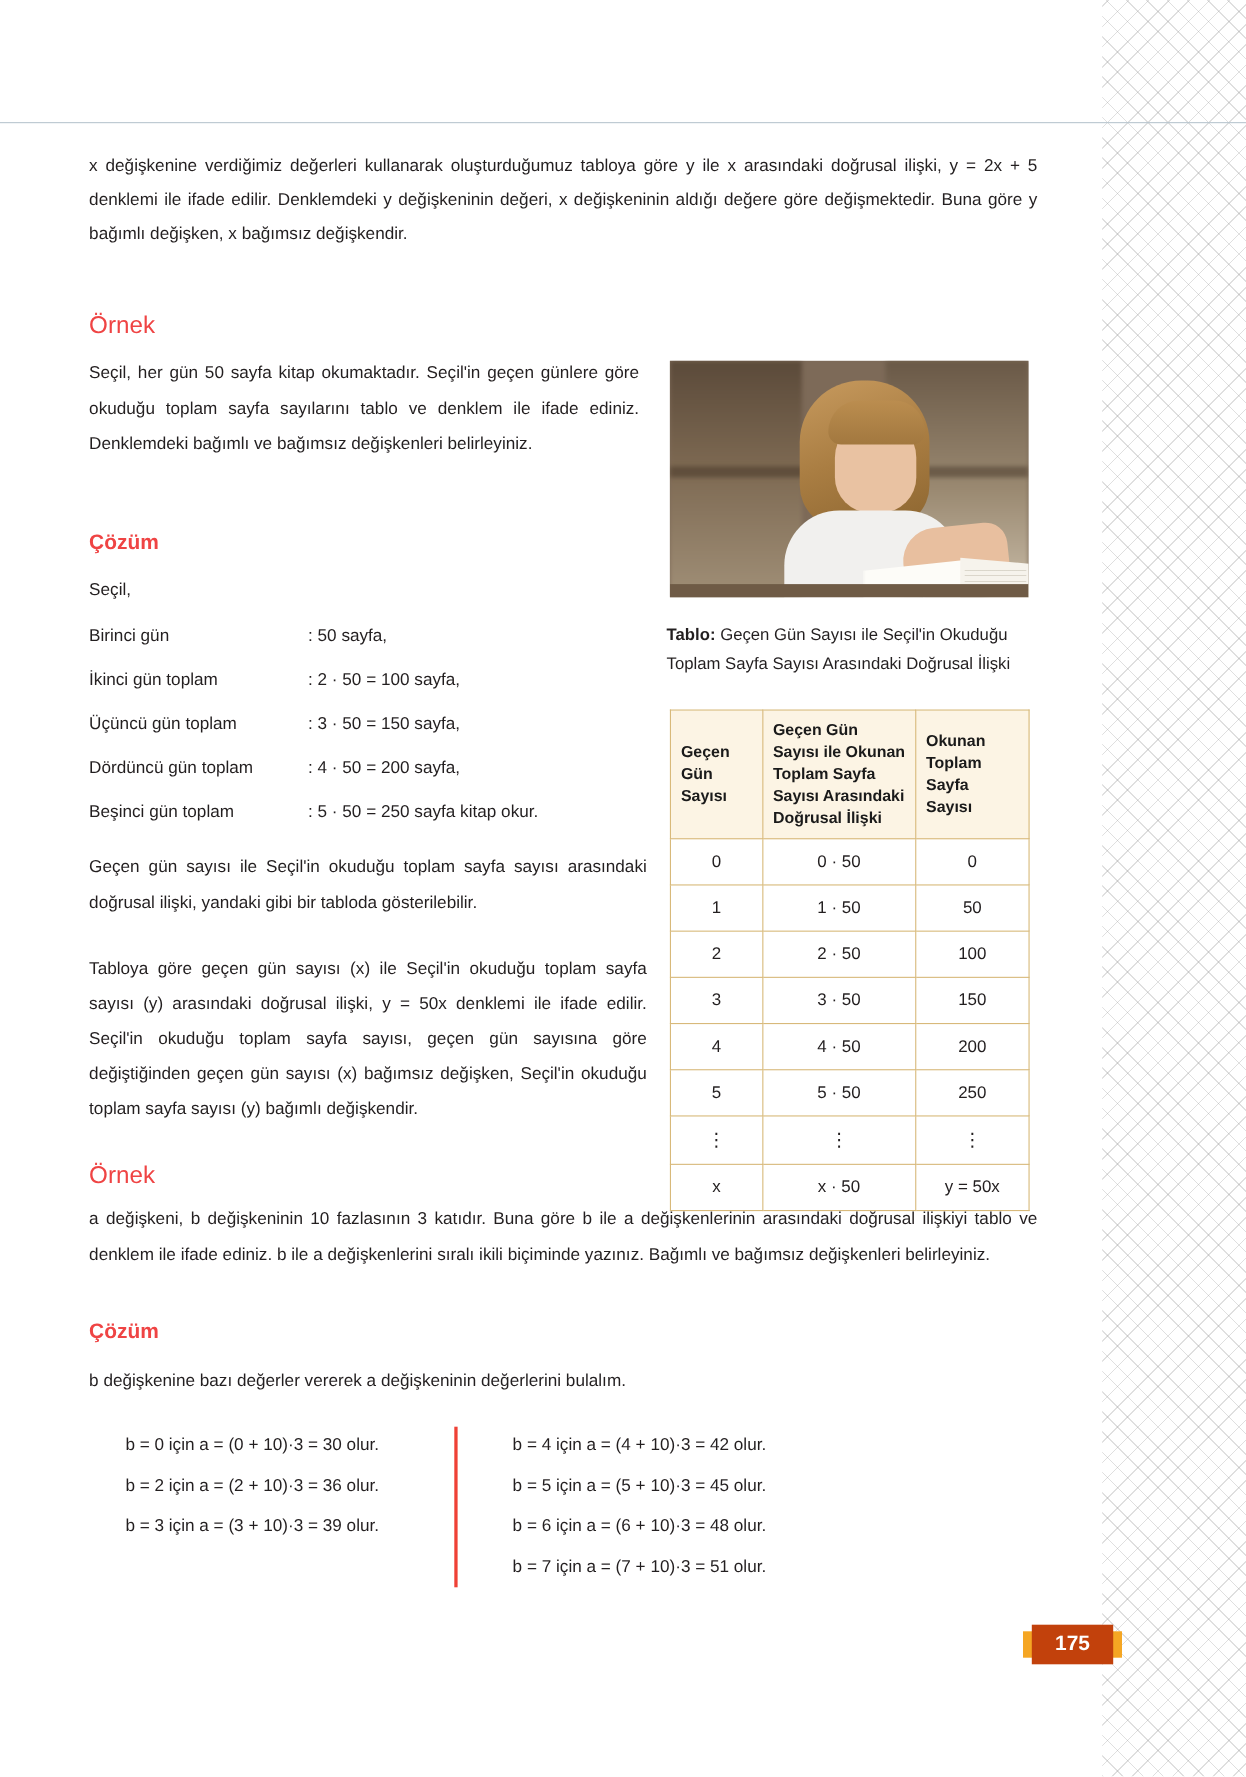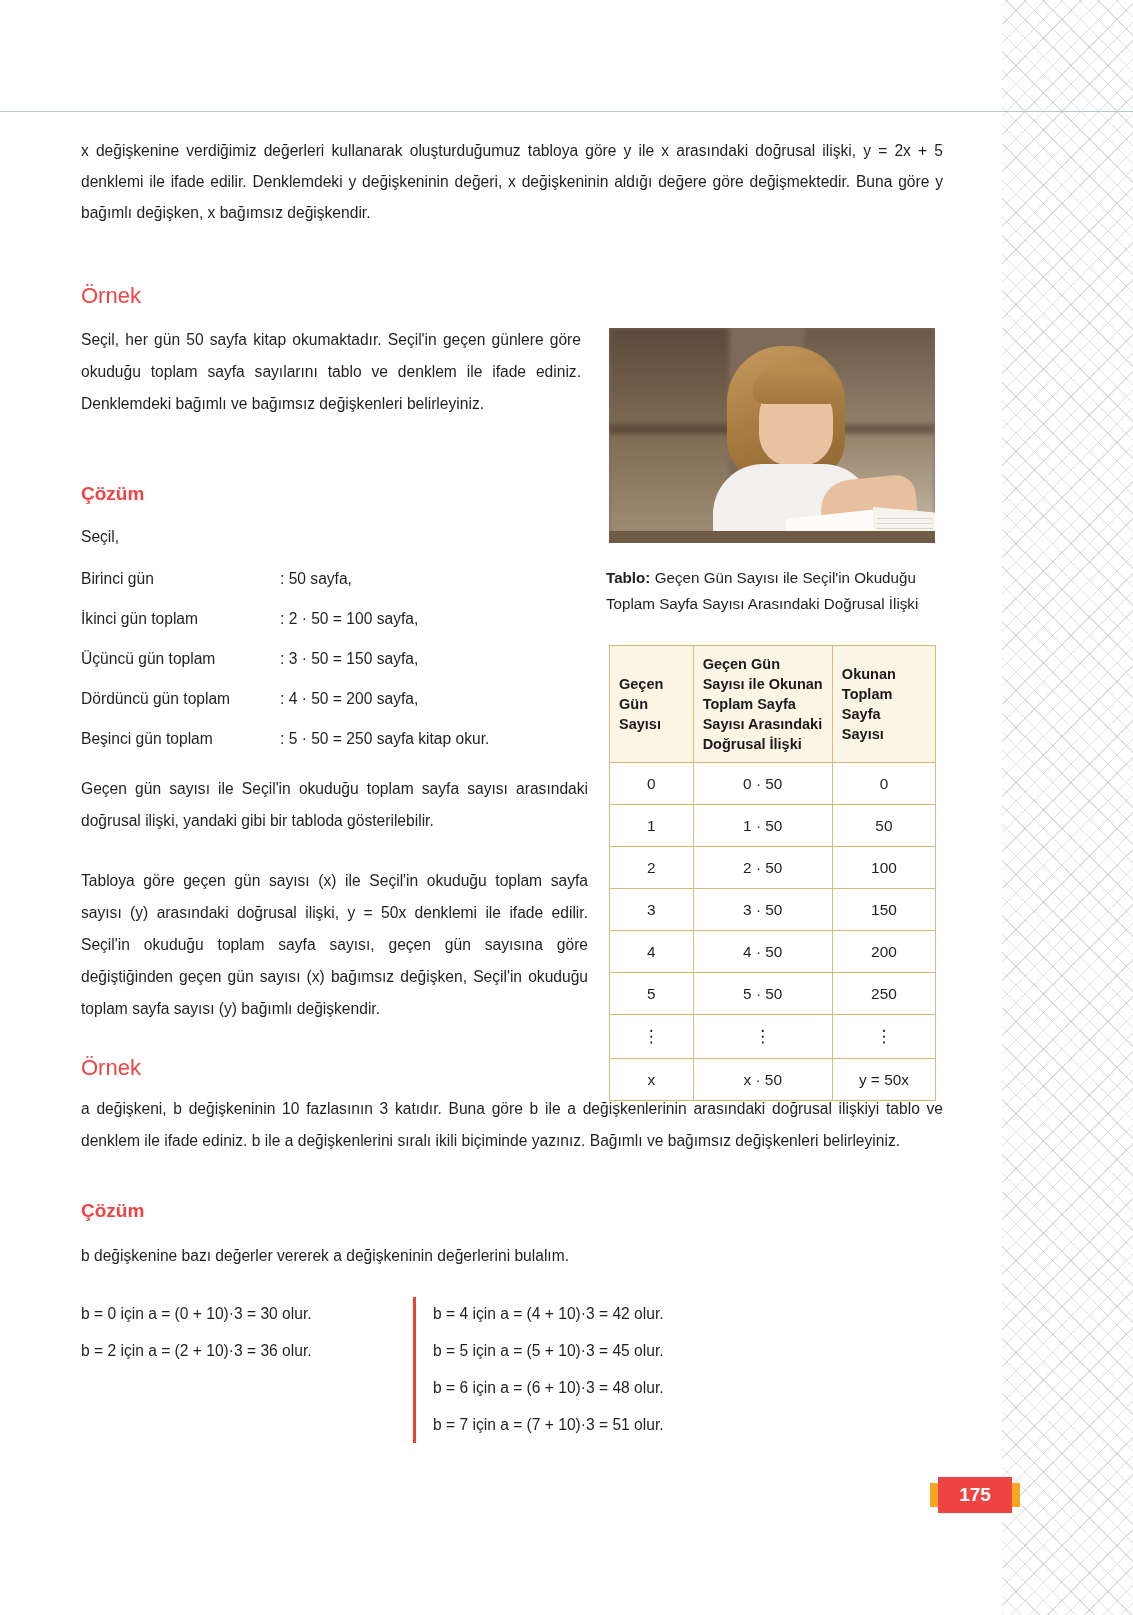--- a/index.html
+++ b/index.html
@@ -281,20 +281,21 @@
   .eq-wrap {
     position: absolute;
     left: 81px;
     top: 1295px;
     width: 700px;
     font-size: 15.6px;
   }
   .eq-col {
     position: absolute;
     top: 0;
+    margin-left: 33px;
   }
   .eq-col.left { left: 0; width: 320px; }
   .eq-col.right { left: 352px; width: 330px; }
   .eq-line {
     height: 37px;
     line-height: 37px;
     white-space: nowrap;
   }
   .eq-divider {
     position: absolute;
@@ -310,21 +311,21 @@
     position: absolute;
     left: 930px;
     top: 1477px;
     width: 90px;
     height: 36px;
   }
   .page-num .tab-main {
     position: absolute;
     left: 8px; top: 0;
     width: 74px; height: 36px;
-    background: #ef4444;
+    background: #c2410c;
     display: flex;
     align-items: center;
     justify-content: center;
     color: #ffffff;
     font-size: 19px;
     font-weight: bold;
   }
   .page-num .tab-l, .page-num .tab-r {
     position: absolute;
     top: 6px;
@@ -456,20 +457,21 @@
   <div class="para" id="ornek2-body">a değişkeni, b değişkeninin 10 fazlasının 3 katıdır. Buna göre b ile a değişkenlerinin arasındaki doğrusal ilişkiyi tablo ve denklem ile ifade ediniz. b ile a değişkenlerini sıralı ikili biçiminde yazınız. Bağımlı ve bağımsız değişkenleri belirleyiniz.</div>
 
   <div class="heading-cozum" id="cozum-2">Çözüm</div>
 
   <div class="para" id="cozum2-body">b değişkenine bazı değerler vererek a değişkeninin değerlerini bulalım.</div>
 
   <div class="eq-wrap">
     <div class="eq-col left">
       <div class="eq-line">b = 0 için a = (0 + 10)·3 = 30 olur.</div>
       <div class="eq-line">b = 2 için a = (2 + 10)·3 = 36 olur.</div>
+      <div class="eq-line">b = 3 için a = (3 + 10)·3 = 39 olur.</div>
     </div>
     <div class="eq-divider"></div>
     <div class="eq-col right">
       <div class="eq-line">b = 4 için a = (4 + 10)·3 = 42 olur.</div>
       <div class="eq-line">b = 5 için a = (5 + 10)·3 = 45 olur.</div>
       <div class="eq-line">b = 6 için a = (6 + 10)·3 = 48 olur.</div>
       <div class="eq-line">b = 7 için a = (7 + 10)·3 = 51 olur.</div>
     </div>
   </div>
 

